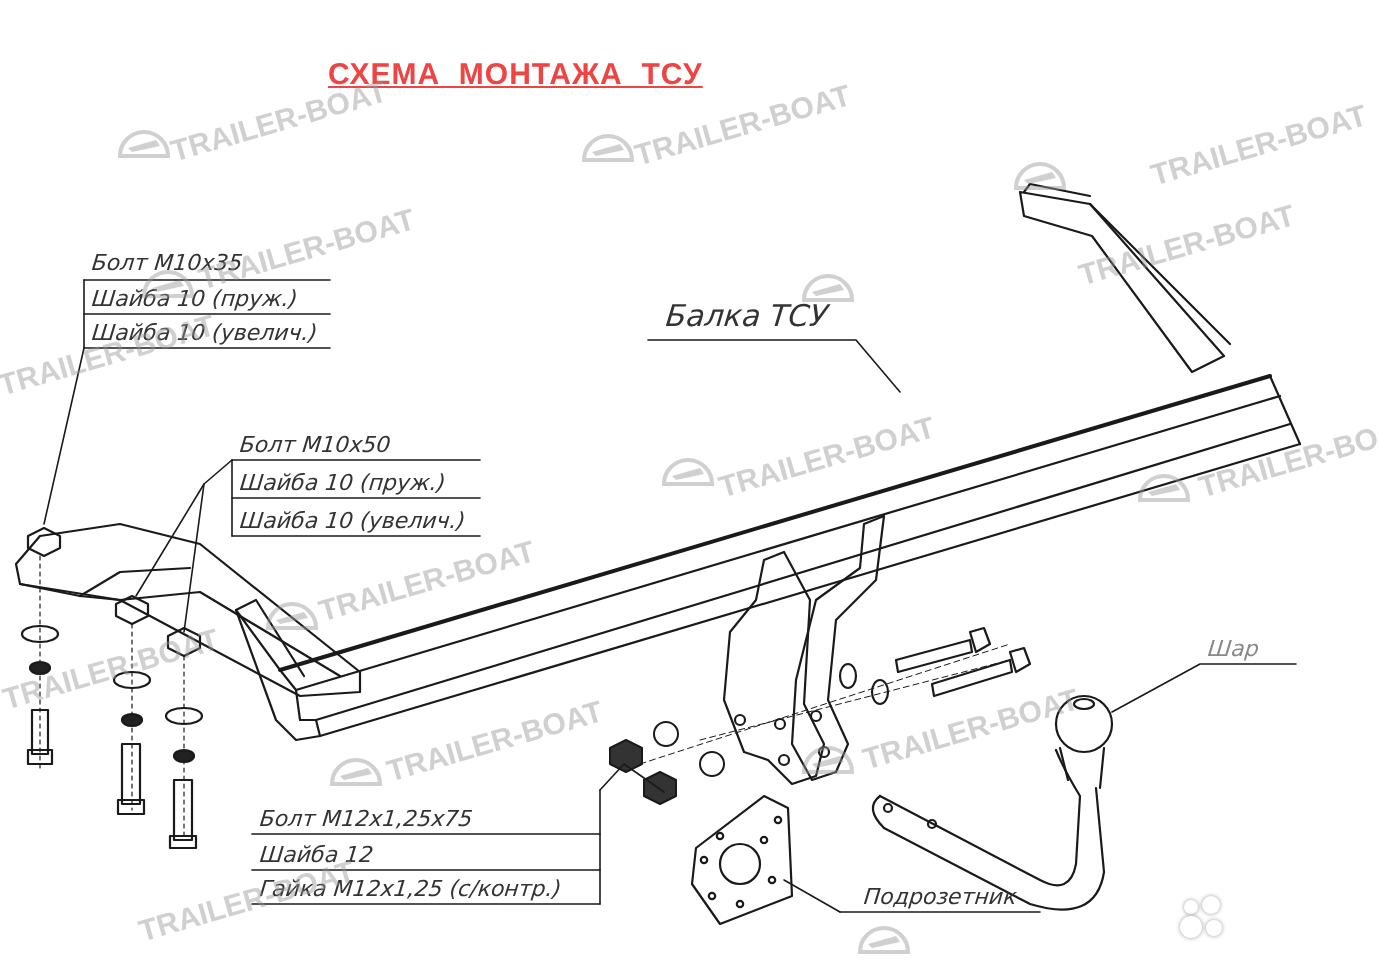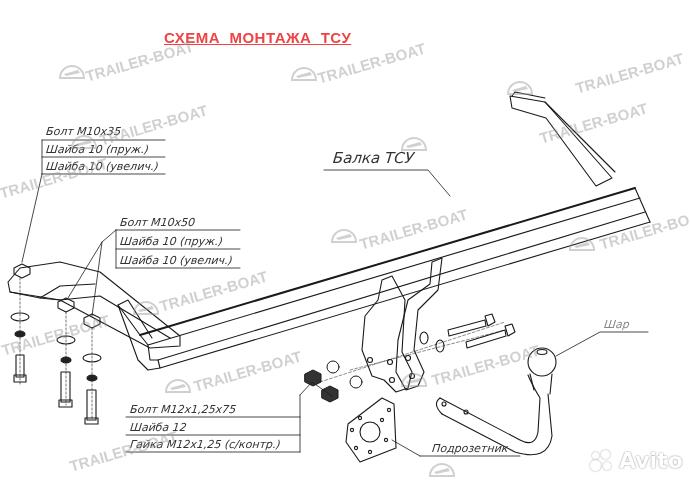--- a/index.html
+++ b/index.html
@@ -265,15 +265,14 @@
       </svg>
   </div>
 
   <div class="avito">
     <div class="avito-dots">
       <span style="left:2px;top:2px;width:7px;height:7px"></span>
       <span style="left:11px;top:0px;width:9px;height:9px"></span>
       <span style="left:0px;top:10px;width:11px;height:11px"></span>
       <span style="left:13px;top:12px;width:8px;height:8px"></span>
     </div>
-    <span>Avito</span>
   </div>
 </div>
 
 </body></html>

